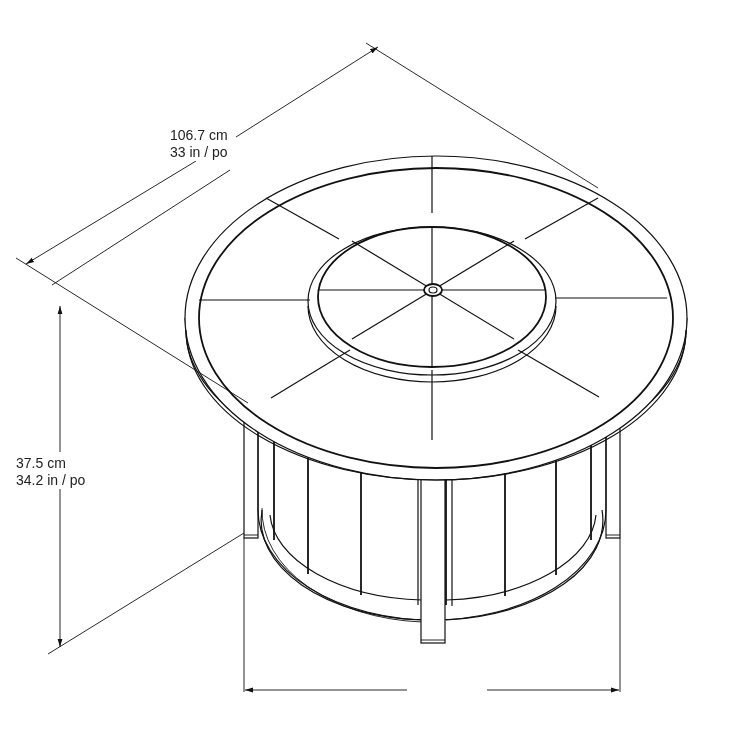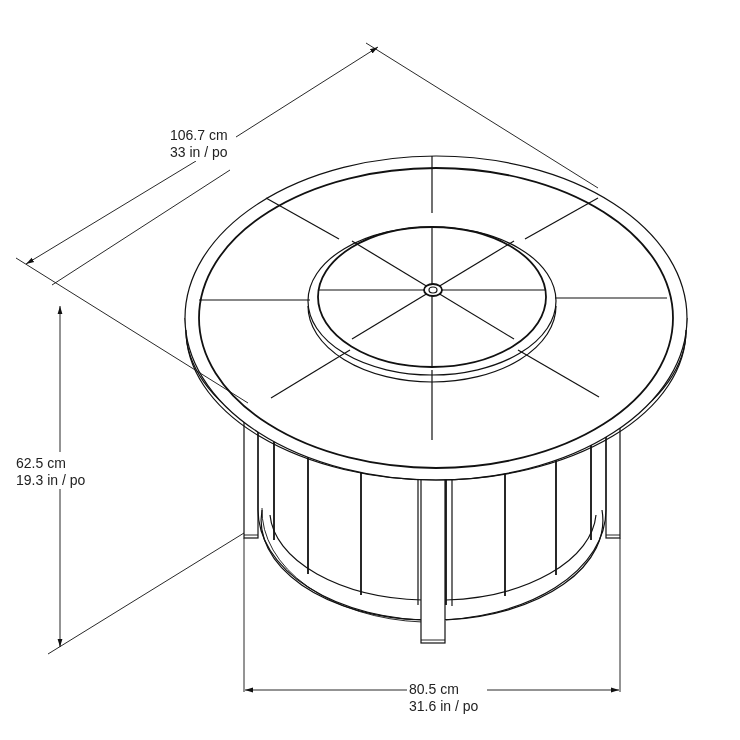--- a/index.html
+++ b/index.html
@@ -107,21 +107,17 @@
       <line x1="487" y1="690" x2="619" y2="690" class="thin" marker-end="url(#arr)"></line>
     </g>
   </svg>
 
   <div class="label" style="left:170px; top:127px;">
     <div>106.7 cm</div>
     <div>33 in / po</div>
   </div>
 
   <div class="label" style="left:16px; top:455px;">
-    <div>62.5 cm</div>
-    <div>19.3 in / po</div>
+    <div>37.5 cm</div>
+    <div>34.2 in / po</div>
   </div>
 
-  <div class="label" style="left:409px; top:681px;">
-    <div>80.5 cm</div>
-    <div>31.6 in / po</div>
-  </div>
 </div>
 
 </body></html>

